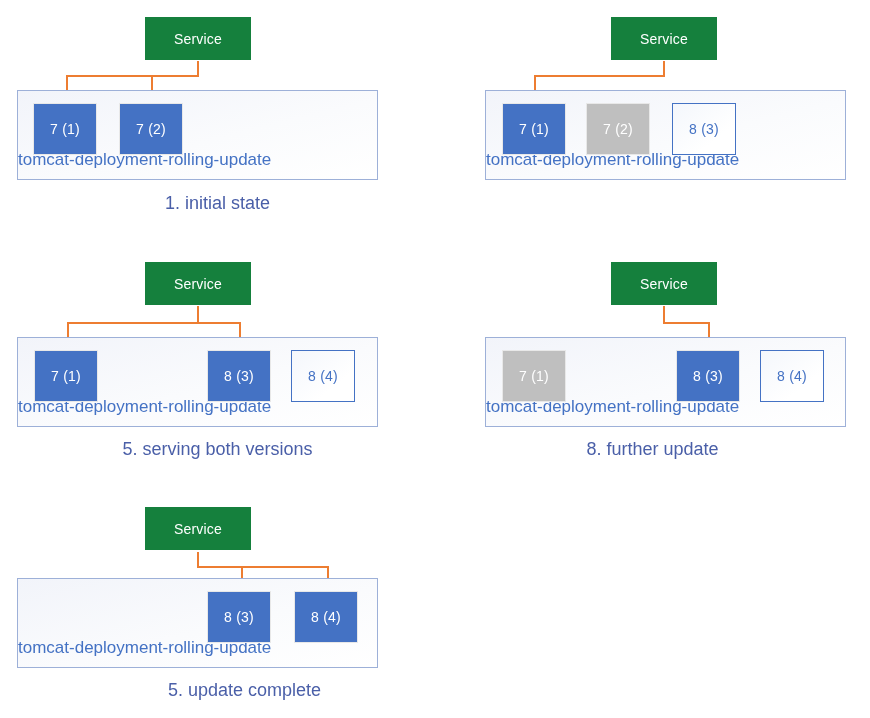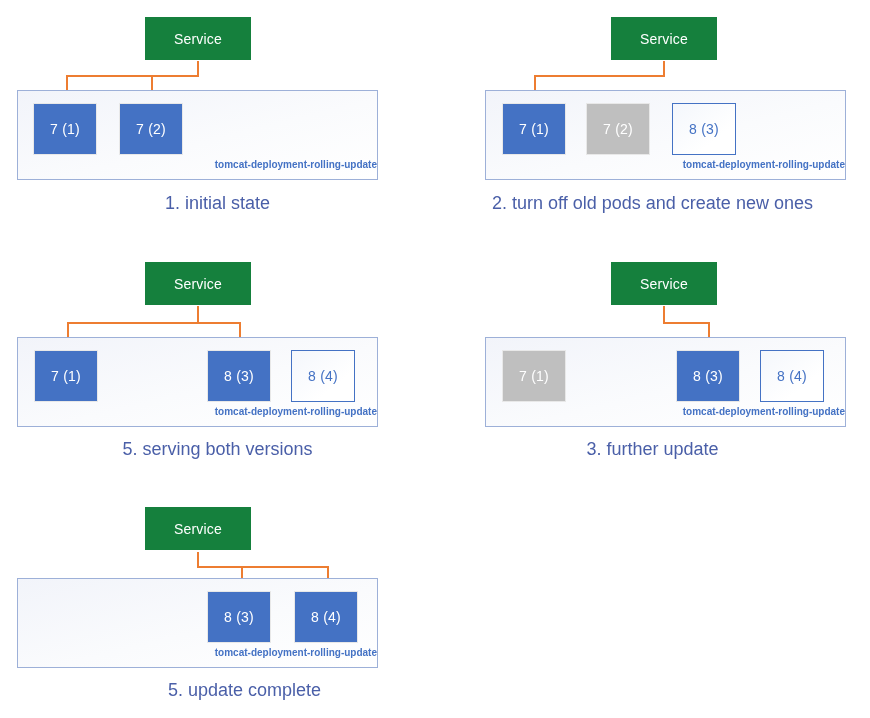--- a/index.html
+++ b/index.html
@@ -44,25 +44,24 @@
   .deployment-box {
     position: absolute;
     box-sizing: border-box;
     border: 1px solid #9DB0D8;
     background: linear-gradient(to bottom right, #F2F4FA 0%, #FAFBFD 55%, #FFFFFF 100%);
   }
   .deployment-label {
     position: absolute;
     left: 0;
     width: 100%;
-    text-align: right;
+    text-align: left;
     color: #4472C4;
-    font-size: 10px;
+    font-size: 17px;
     white-space: nowrap;
-    font-weight: bold;
   }
   
   .pod {
     position: absolute;
     box-sizing: border-box;
     width: 64px;
     height: 52px;
     display: flex;
     align-items: center;
     justify-content: center;
@@ -148,21 +147,20 @@
     </svg>
 
     <div class="deployment-box" style="left:50px; top:90px; width:361px; height:90px;">
       <div class="deployment-label" style="bottom:9px;">tomcat-deployment-rolling-update</div>
     </div>
 
     <div class="pod blue" style="left:67px; top:103px;">7 (1)</div>
     <div class="pod grey" style="left:151px; top:103px;">7 (2)</div>
     <div class="pod empty" style="left:237px; top:103px;">8 (3)</div>
 
-    <div class="caption" style="top:193px;">2. turn off old pods and create new ones</div>
   </div>
 
   <div class="panel" style="left:0px; top:245px;">
 
     <div class="service-box" style="left:144px; top:16px;">Service</div>
 
     <svg class="connectors" viewBox="0 0 435 230">
       <path d="M198,61 L198,78 L68,78 L68,97"></path>
       <polygon points="61,97 75,97 68,111"></polygon>
       <path d="M198,78 L240,78 L240,97"></path>
@@ -190,21 +188,21 @@
     </svg>
 
     <div class="deployment-box" style="left:50px; top:92px; width:361px; height:90px;">
       <div class="deployment-label" style="bottom:9px;">tomcat-deployment-rolling-update</div>
     </div>
 
     <div class="pod grey" style="left:67px; top:105px;">7 (1)</div>
     <div class="pod blue" style="left:241px; top:105px;">8 (3)</div>
     <div class="pod empty" style="left:325px; top:105px;">8 (4)</div>
 
-    <div class="caption" style="top:194px;">3. further update</div>
+    <div class="caption" style="top:194px;">8. further update</div>
   </div>
 
   <div class="panel" style="left:0px; top:490px;">
 
     <div class="service-box" style="left:144px; top:16px;">Service</div>
 
     <svg class="connectors" viewBox="0 0 435 228">
       <path d="M198,61 L198,76 L242,76 L242,93"></path>
       <polygon points="235,93 249,93 242,107"></polygon>
       <path d="M198,76 L328,76 L328,93"></path>

